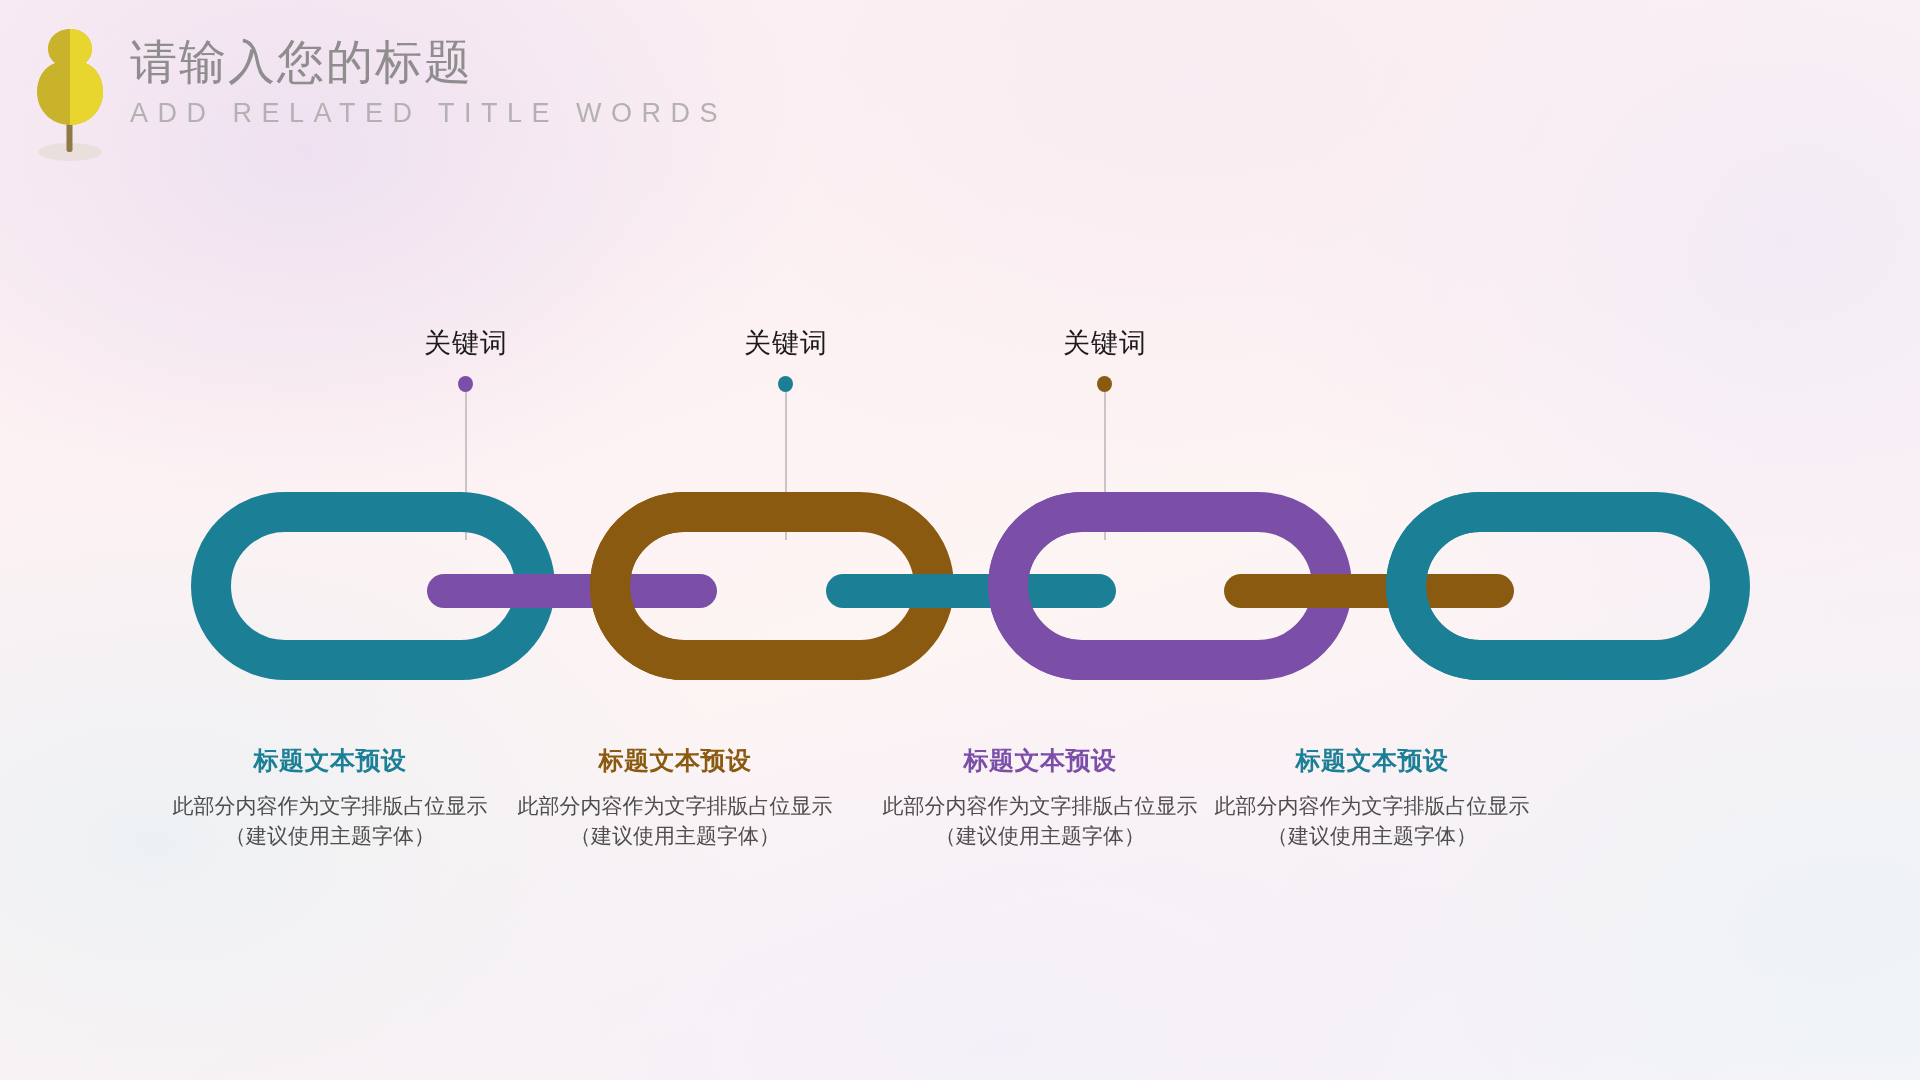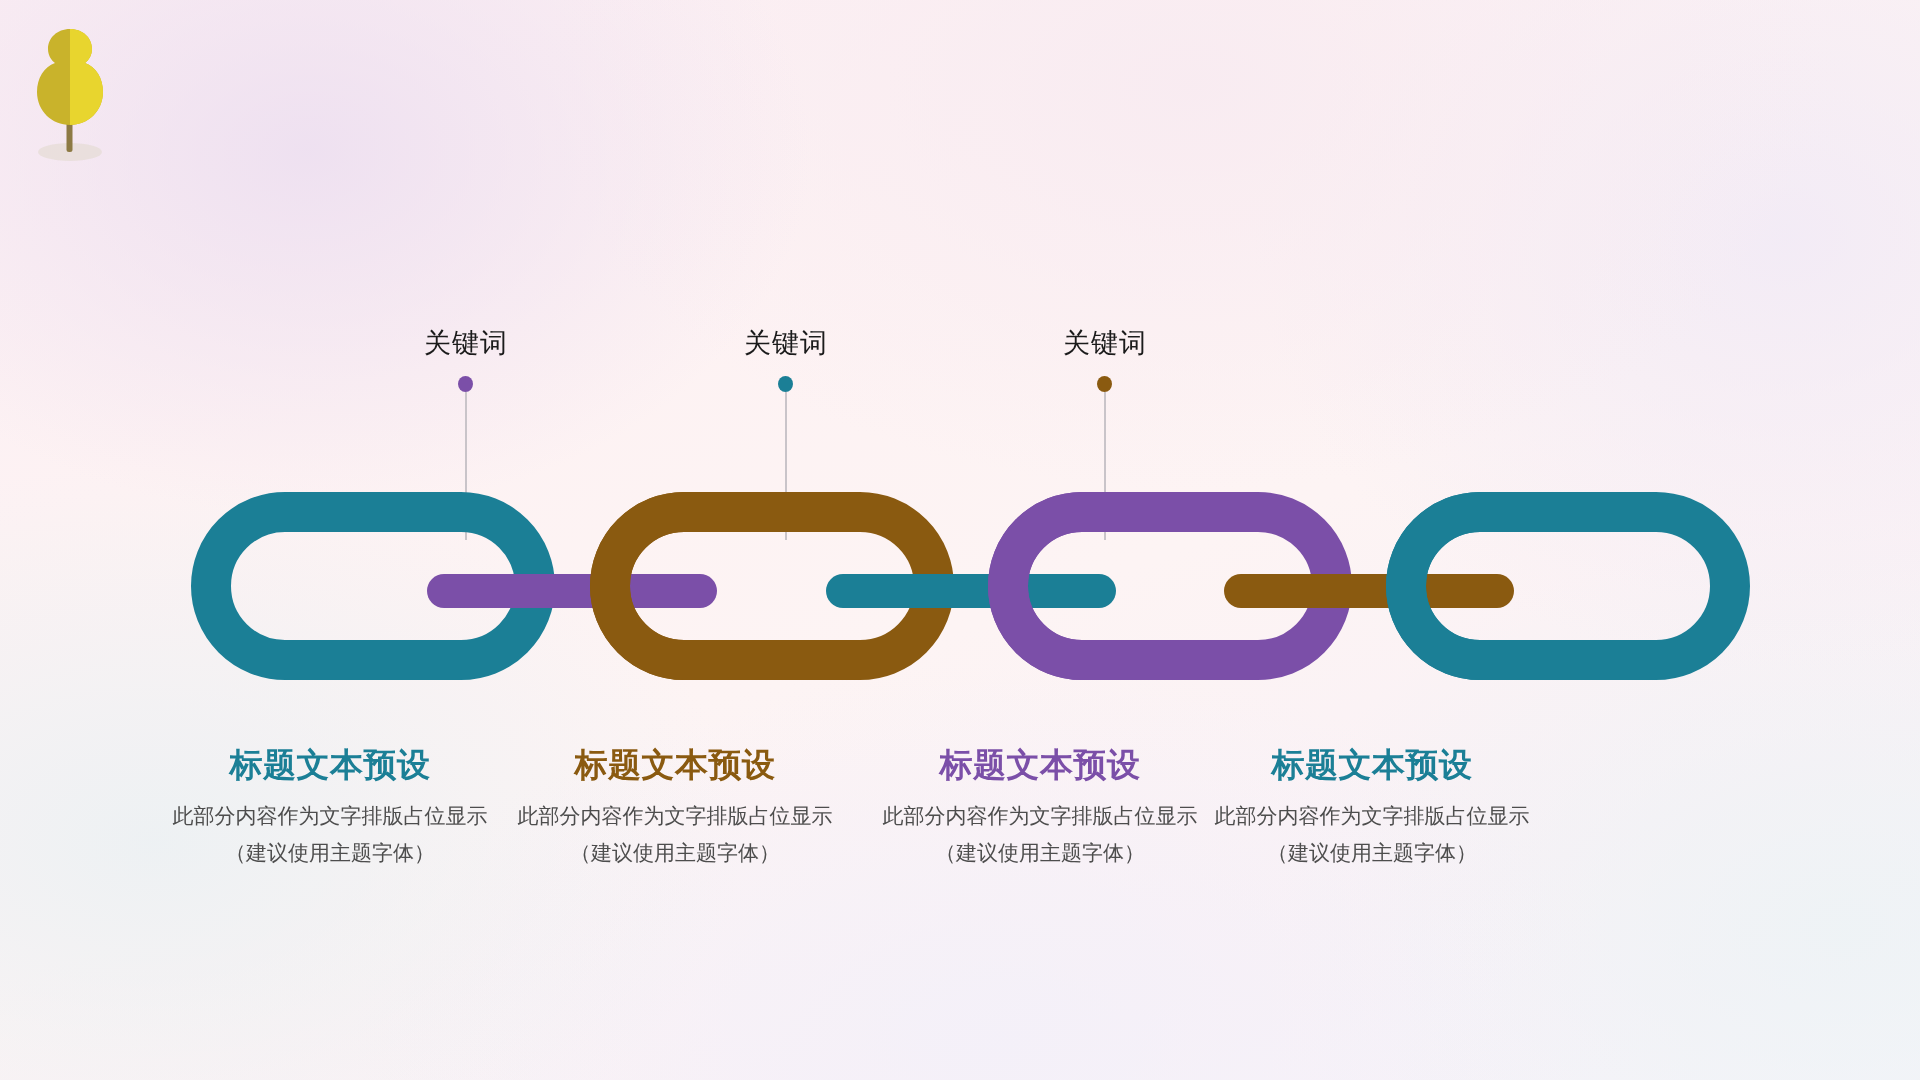--- a/index.html
+++ b/index.html
@@ -117,36 +117,35 @@
     top: 745px;
     width: 1920px;
     height: 150px;
   }
   .column {
     position: absolute;
     width: 380px;
     text-align: center;
   }
   .column-heading {
-    font-size: 33px;
+    font-size: 25px;
     font-weight: bold;
     line-height: 1.2;
     letter-spacing: 0.5px;
     white-space: nowrap;
   }
   .column-body {
     margin-top: 16px;
     font-size: 21px;
     color: #4d4d4d;
     line-height: 1.42;
     font-weight: 400;
   }
   .column-body-line {
     white-space: nowrap;
-    margin-top: 8px;
   }
 </style>
 </head>
 <body>
 
 <div id="slide">
 
   <div id="header">
 
     <div id="logo-tree">
@@ -164,20 +163,24 @@
                  C 15 18, 24 9, 37 9 Z" fill="#c9b32b"></path>
         <path d="M37 9
                  C 50 9, 59 18, 59 29
                  C 59 35, 56 40, 52 43
                  C 63 47, 70 58, 70 72
                  C 70 91, 55 105, 37 105
                  Z" fill="#e8d52e"></path>
       </svg>
     </div>
 
+    <div id="title-block">
+      <div id="slide-title">请输入您的标题</div>
+      <div id="slide-subtitle">ADD RELATED TITLE WORDS</div>
+    </div>
   </div>
 
   <div id="keywords-layer">
 
     <div class="keyword-callout" style="left:336px; top:330px;">
       <div class="keyword-label">关键词</div>
       <div class="keyword-dot" style="top:46px; background:#7b4fa8;"></div>
       <div class="keyword-stem" style="top:62px; height:148px;"></div>
     </div>
 

